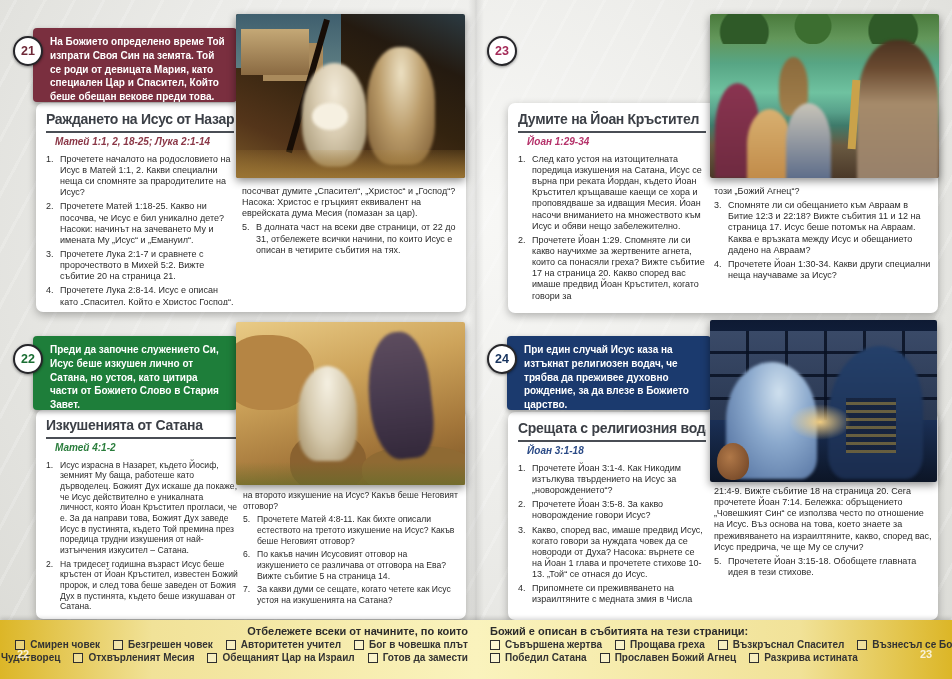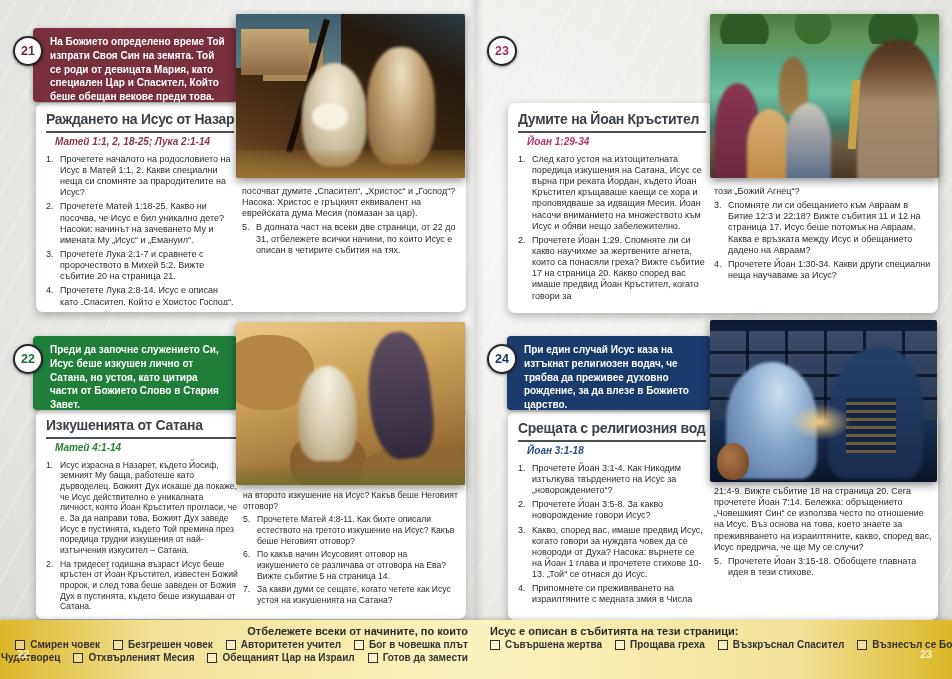--- a/index.html
+++ b/index.html
@@ -144,21 +144,21 @@
       <div class="pa-hay"></div>
     </div>
     <div class="hdr h-a" style="left:33px;top:28px"><span>На Божието определено време Той изпрати Своя Син на земята. Той се роди от девицата Мария, като специален Цар и Спасител, Който беше обещан векове преди това.</span></div>
     <div class="badge b-a" style="left:13px;top:36px">21</div>
   </div>
 
   <div class="quad" style="left:0;top:318px;width:476px;height:302px">
     <div class="card" style="left:36px;top:92px;width:430px;height:209px">
       <div class="col" style="left:10px;top:7px;width:192px;height:196px;font-size:8.6px">
         <div class="title">Изкушенията от Сатана</div>
-        <div class="ref r-b">Матей 4:1-14</div>
+        <div class="ref r-b">Матей 4:1-2</div>
         <div class="li">
             <span class="n">1.</span>
             <span class="t">Исус израсна в Назарет, където Йосиф, земният Му баща, работеше като дърводелец. Божият Дух искаше да покаже, че Исус действително е уникалната личност, която Йоан Кръстител прогласи, че е. За да направи това, Божият Дух заведе Исус в пустинята, където Той премина през поредица трудни изкушения от най-изтънчения изкусител – Сатана.</span>
           </div>
         <div class="li">
             <span class="n">2.</span>
             <span class="t">На тридесет годишна възраст Исус беше кръстен от Йоан Кръстител, известен Божий пророк, и след това беше заведен от Божия Дух в пустинята, където беше изкушаван от Сатана.</span>
           </div>
 
       </div>
@@ -303,35 +303,49 @@
             <span>Обещаният Цар на Израил</span>
           </label>
         <label class="chk">
             <span class="box"></span>
             <span>Готов да замести</span>
           </label>
       </div>
       <div class="pgnum pg-l">22</div>
     </div>
     <div class="fhalf fr">
-      <div class="fhead">Исус е описан в събитията на тези страници:</div>
+      <div class="fhead">Божий е описан в събитията на тези страници:</div>
       <div class="frow">
         <label class="chk">
             <span class="box"></span>
             <span>Съвършена жертва</span>
           </label>
         <label class="chk">
             <span class="box"></span>
             <span>Прощава греха</span>
           </label>
         <label class="chk">
             <span class="box"></span>
             <span>Възкръснал Спасител</span>
           </label>
         <label class="chk">
             <span class="box"></span>
             <span>Възнесъл се Божий Син</span>
           </label>
       </div>
+      <div class="frow">
+        <label class="chk">
+            <span class="box"></span>
+            <span>Победил Сатана</span>
+          </label>
+        <label class="chk">
+            <span class="box"></span>
+            <span>Прославен Божий Агнец</span>
+          </label>
+        <label class="chk">
+            <span class="box"></span>
+            <span>Разкрива истината</span>
+          </label>
+      </div>
       <div class="pgnum pg-r">23</div>
     </div>
   </div>
 </div>
 
 </body></html>

